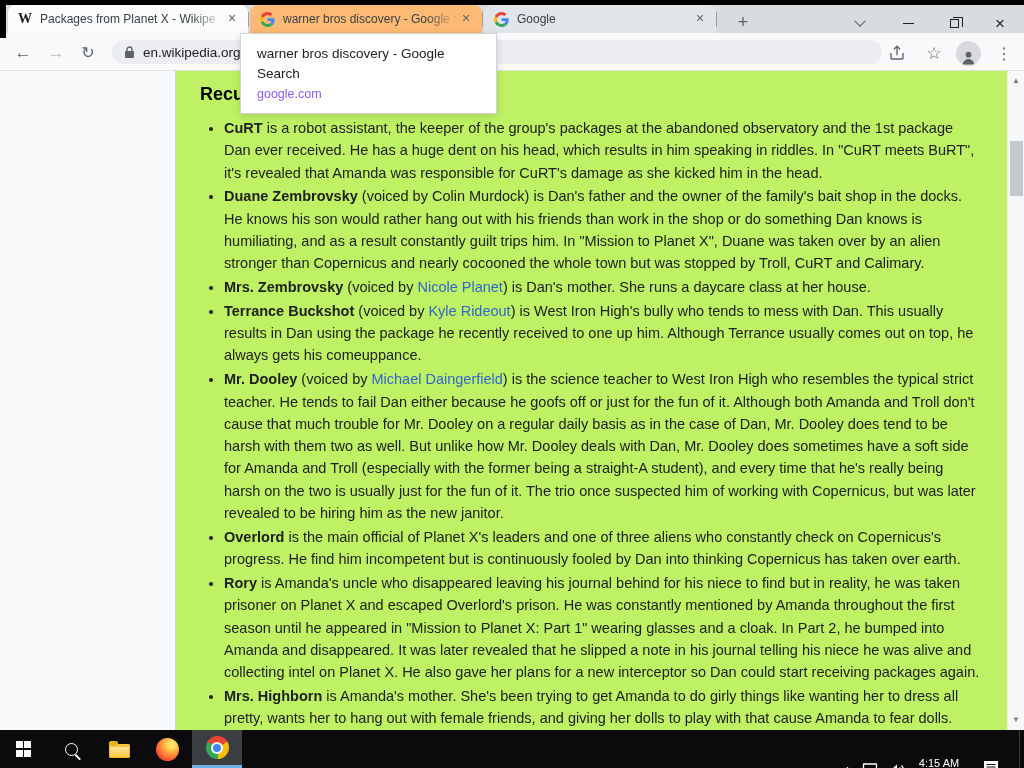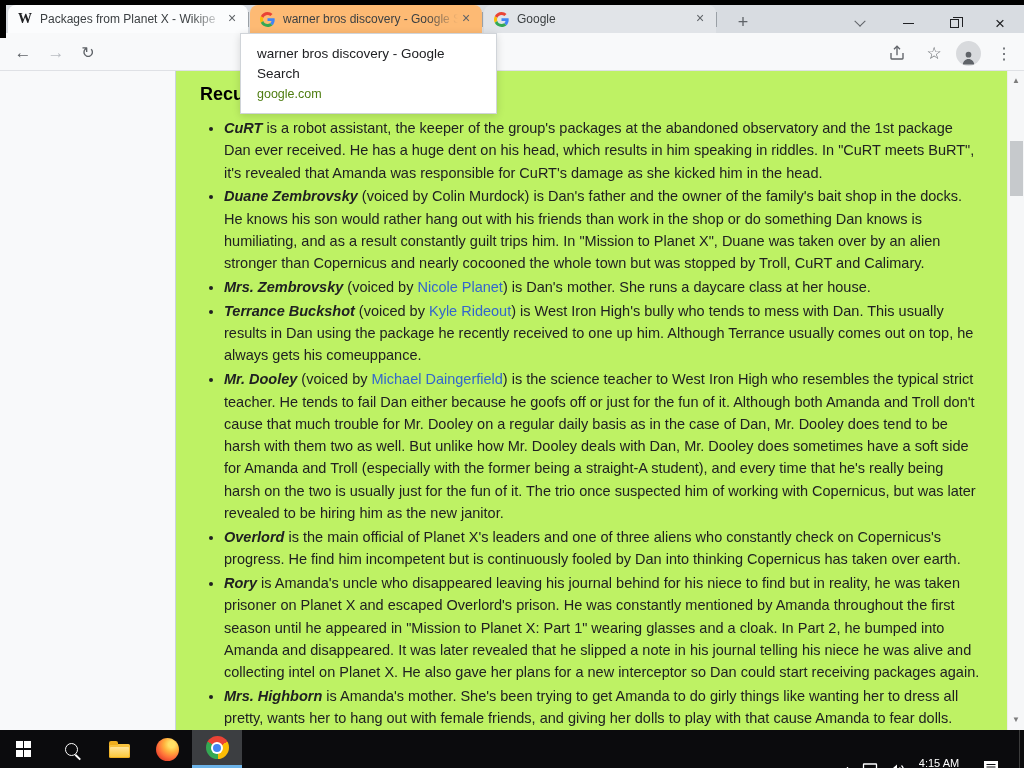--- a/index.html
+++ b/index.html
@@ -37,30 +37,30 @@
   .lock-ic svg { display: block; }
   .url-text { margin-left: 8px; font-size: 13.5px; color: #202124; }
   .tb-right { position: absolute; top: 7px; width: 26px; height: 26px; display: flex; align-items: center; justify-content: center; color: #5f6368; cursor: pointer; }
   .ic-share { left: 884px; } .ic-star { left: 921px; font-size: 17px; } .ic-avatar { left: 955px; } .ic-menu { left: 991px; font-size: 16px; }
   .avatar-circle { width: 25px; height: 25px; border-radius: 50%; background: #d8dadd; display: flex; align-items: flex-end; justify-content: center; overflow: hidden; }
 
   
   .hovercard { position: absolute; left: 240px; top: 33px; width: 257px; background: #fff; border: 1px solid #d0d4d9; border-radius: 0;
                box-shadow: 0 2px 8px rgba(0,0,0,.14); z-index: 40; padding: 10px 16px 12px; }
   .hc-title { font-size: 13.5px; line-height: 20px; color: #202124; }
-  .hc-domain { margin-top: 3px; font-size: 12.5px; color: #4d7c0f; }
+  .hc-domain { margin-top: 3px; font-size: 12.5px; color: #8b5cf6; }
 
   
   .content { position: absolute; top: 71px; left: 0; width: 1024px; height: 659px; background: #bef264; overflow: hidden; }
   .wiki-side { position: absolute; left: 0; top: 0; width: 176px; height: 659px; background: #f8f9fa; border-right: 1px solid #c9d3de; }
   .article { position: absolute; left: 177px; top: 0; width: 830px; height: 659px; overflow: hidden; padding: 13px 0 0 23px; }
   .article h3 { font-size: 18px; font-weight: bold; color: #000; }
   .char-list { margin: 12px 0 0 0; padding-left: 24px; list-style: disc; }
   .char-list li { width: 757px; font-size: 14.5px; line-height: 22.3px; margin-bottom: 1.5px; color: #202122; }
-  .b { font-weight: bold; font-style: italic; }
+  .b { font-weight: bold; }
   .wlink { color: #3366cc; cursor: pointer; }
 
   
   .scrollbar { position: absolute; right: 0; top: 71px; width: 17px; height: 659px; background: #f6f7f8; border-left: 1px solid #ededee; }
   .sb-arrow { position: absolute; left: 0; width: 16px; height: 16px; text-align: center; font-size: 8px; line-height: 16px; color: #7d7d7d; cursor: pointer; }
   .sb-up { top: 2px; } .sb-down { bottom: 2px; }
   .sb-thumb { position: absolute; left: 2px; top: 70px; width: 13px; height: 55px; background: #c6c9cc; cursor: pointer; }
 
   
   .taskbar { position: absolute; bottom: 0; left: 0; width: 1024px; height: 38px; background: #0b0b0d; }
@@ -146,20 +146,29 @@
       </div>
     <div class="caption-btn cap-close">
         <span class="close-x">×</span>
       </div>
   </div>
 
   <div class="toolbar">
     <div class="nav-ic nav-back">←</div>
     <div class="nav-ic nav-fwd">→</div>
     <div class="nav-ic nav-reload">↻</div>
+    <div class="omnibox">
+      <span class="lock-ic">
+        <svg width="11" height="13" viewBox="0 0 11 13">
+            <rect x="1" y="5" width="9" height="7" rx="1" fill="#5f6368"></rect>
+            <path d="M3 5V3.5A2.5 2.5 0 0 1 8 3.5V5" fill="none" stroke="#5f6368" stroke-width="1.4"></path>
+          </svg>
+      </span>
+      <span class="url-text">en.wikipedia.org</span>
+    </div>
     <div class="tb-right ic-share">
       <svg width="18" height="18" viewBox="0 0 24 24" fill="none" stroke="#5f6368" stroke-width="1.8">
           <path d="M4 12v7a1 1 0 0 0 1 1h14a1 1 0 0 0 1-1v-7"></path>
           <path d="M12 15V4"></path>
           <path d="M8 7l4-4 4 4"></path>
         </svg>
     </div>
     <div class="tb-right ic-star">☆</div>
     <div class="tb-right ic-avatar">
       <span class="avatar-circle">

